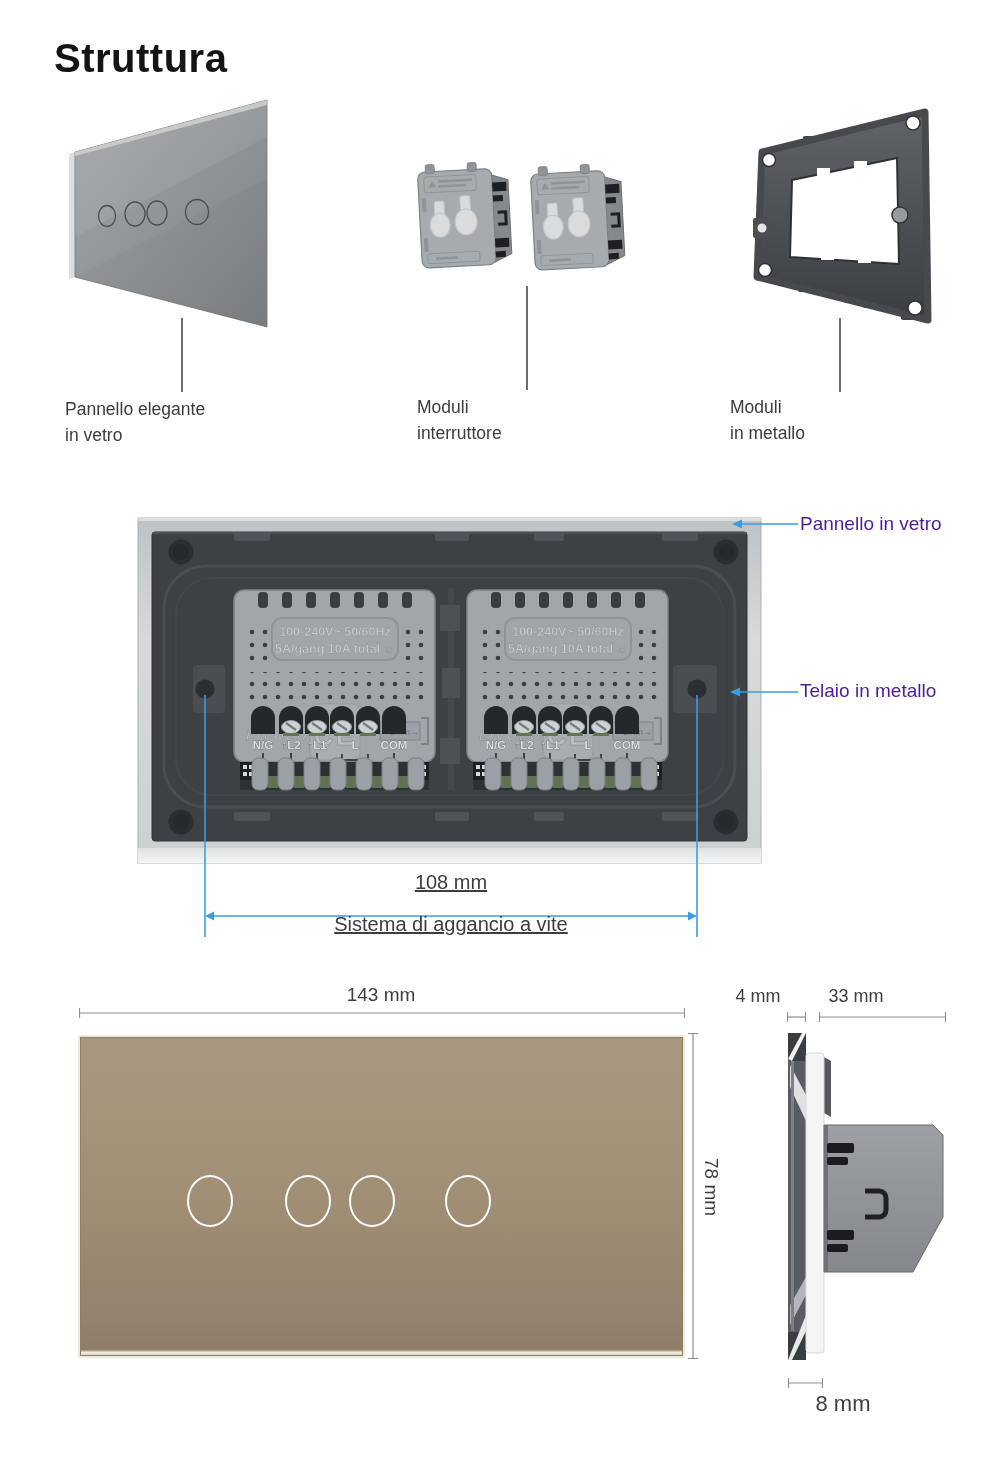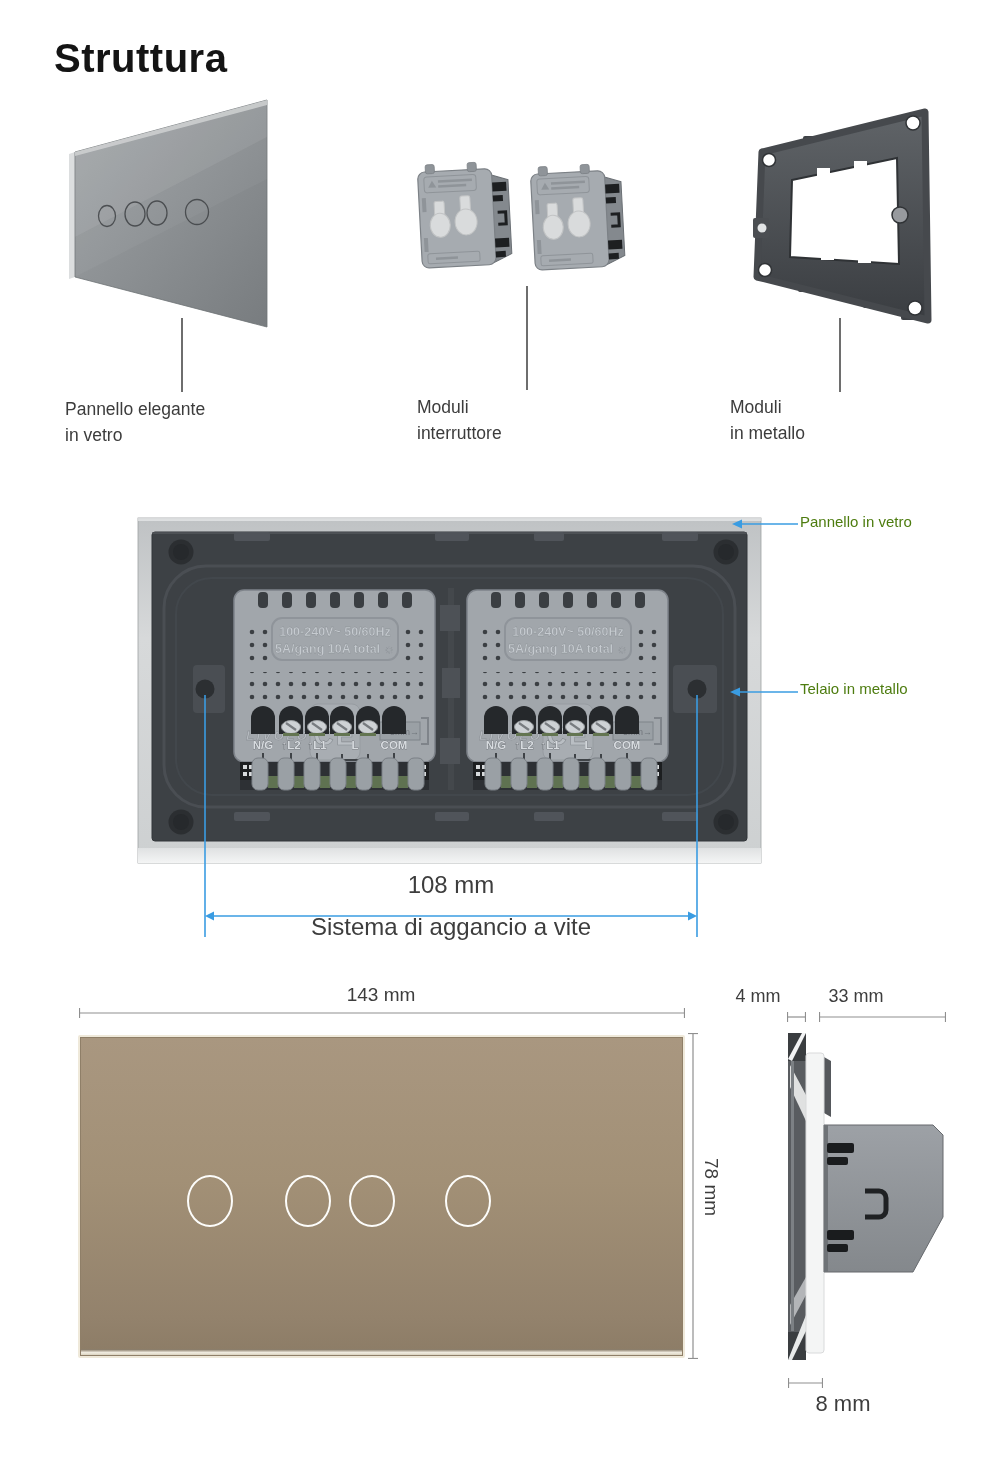--- a/index.html
+++ b/index.html
@@ -3,23 +3,23 @@
 <meta charset="utf-8">
 <style>
   html,body{margin:0;padding:0;background:#ffffff;}
   .stage{position:relative;width:1000px;height:1463px;background:#fff;overflow:hidden;
          font-family:"Liberation Sans", sans-serif;}
   .page-title{position:absolute;left:54px;top:36px;font-size:40px;font-weight:700;
               color:#141414;letter-spacing:.5px;}
   .fig{position:absolute;}
   .vline{position:absolute;width:1.5px;background:#6e6e6e;}
   .comp-label{position:absolute;color:#3c3c3c;font-size:17.5px;line-height:26px;text-align:left;}
-  .callout{position:absolute;color:#4d7c0f;font-size:15px;white-space:nowrap;}
+  .callout{position:absolute;color:#4c1d95;font-size:19px;white-space:nowrap;}
   .dimtxt{position:absolute;color:#3d3d3d;font-size:19px;text-align:center;white-space:nowrap;}
-  .dimtxt.big{font-size:24px;}
+  .dimtxt.big{font-size:20px;text-decoration:underline;}
   .vert{writing-mode:vertical-rl;}
   .gold-panel{position:absolute;left:78px;top:1035px;width:607px;height:323px;
     background:linear-gradient(180deg,#a99780 0%,#a29076 45%,#93826c 88%,#8c7c66 100%);
     border:2px solid #efe9da;border-radius:2px;box-shadow:inset 0 0 0 1px #8f7f68;box-sizing:border-box;}
   .gold-panel .bevel{position:absolute;left:1px;right:1px;bottom:1px;height:6px;
     background:linear-gradient(180deg,#7a6c58, #f2ede1 60%, #d9d2bf);}
   .touch-circle{position:absolute;width:46px;height:52px;border:2.2px solid #fdfdfb;
     border-radius:50%;box-sizing:border-box;}
   svg.dim line{stroke:#8f8f8f;stroke-width:1.2;}
 </style>

